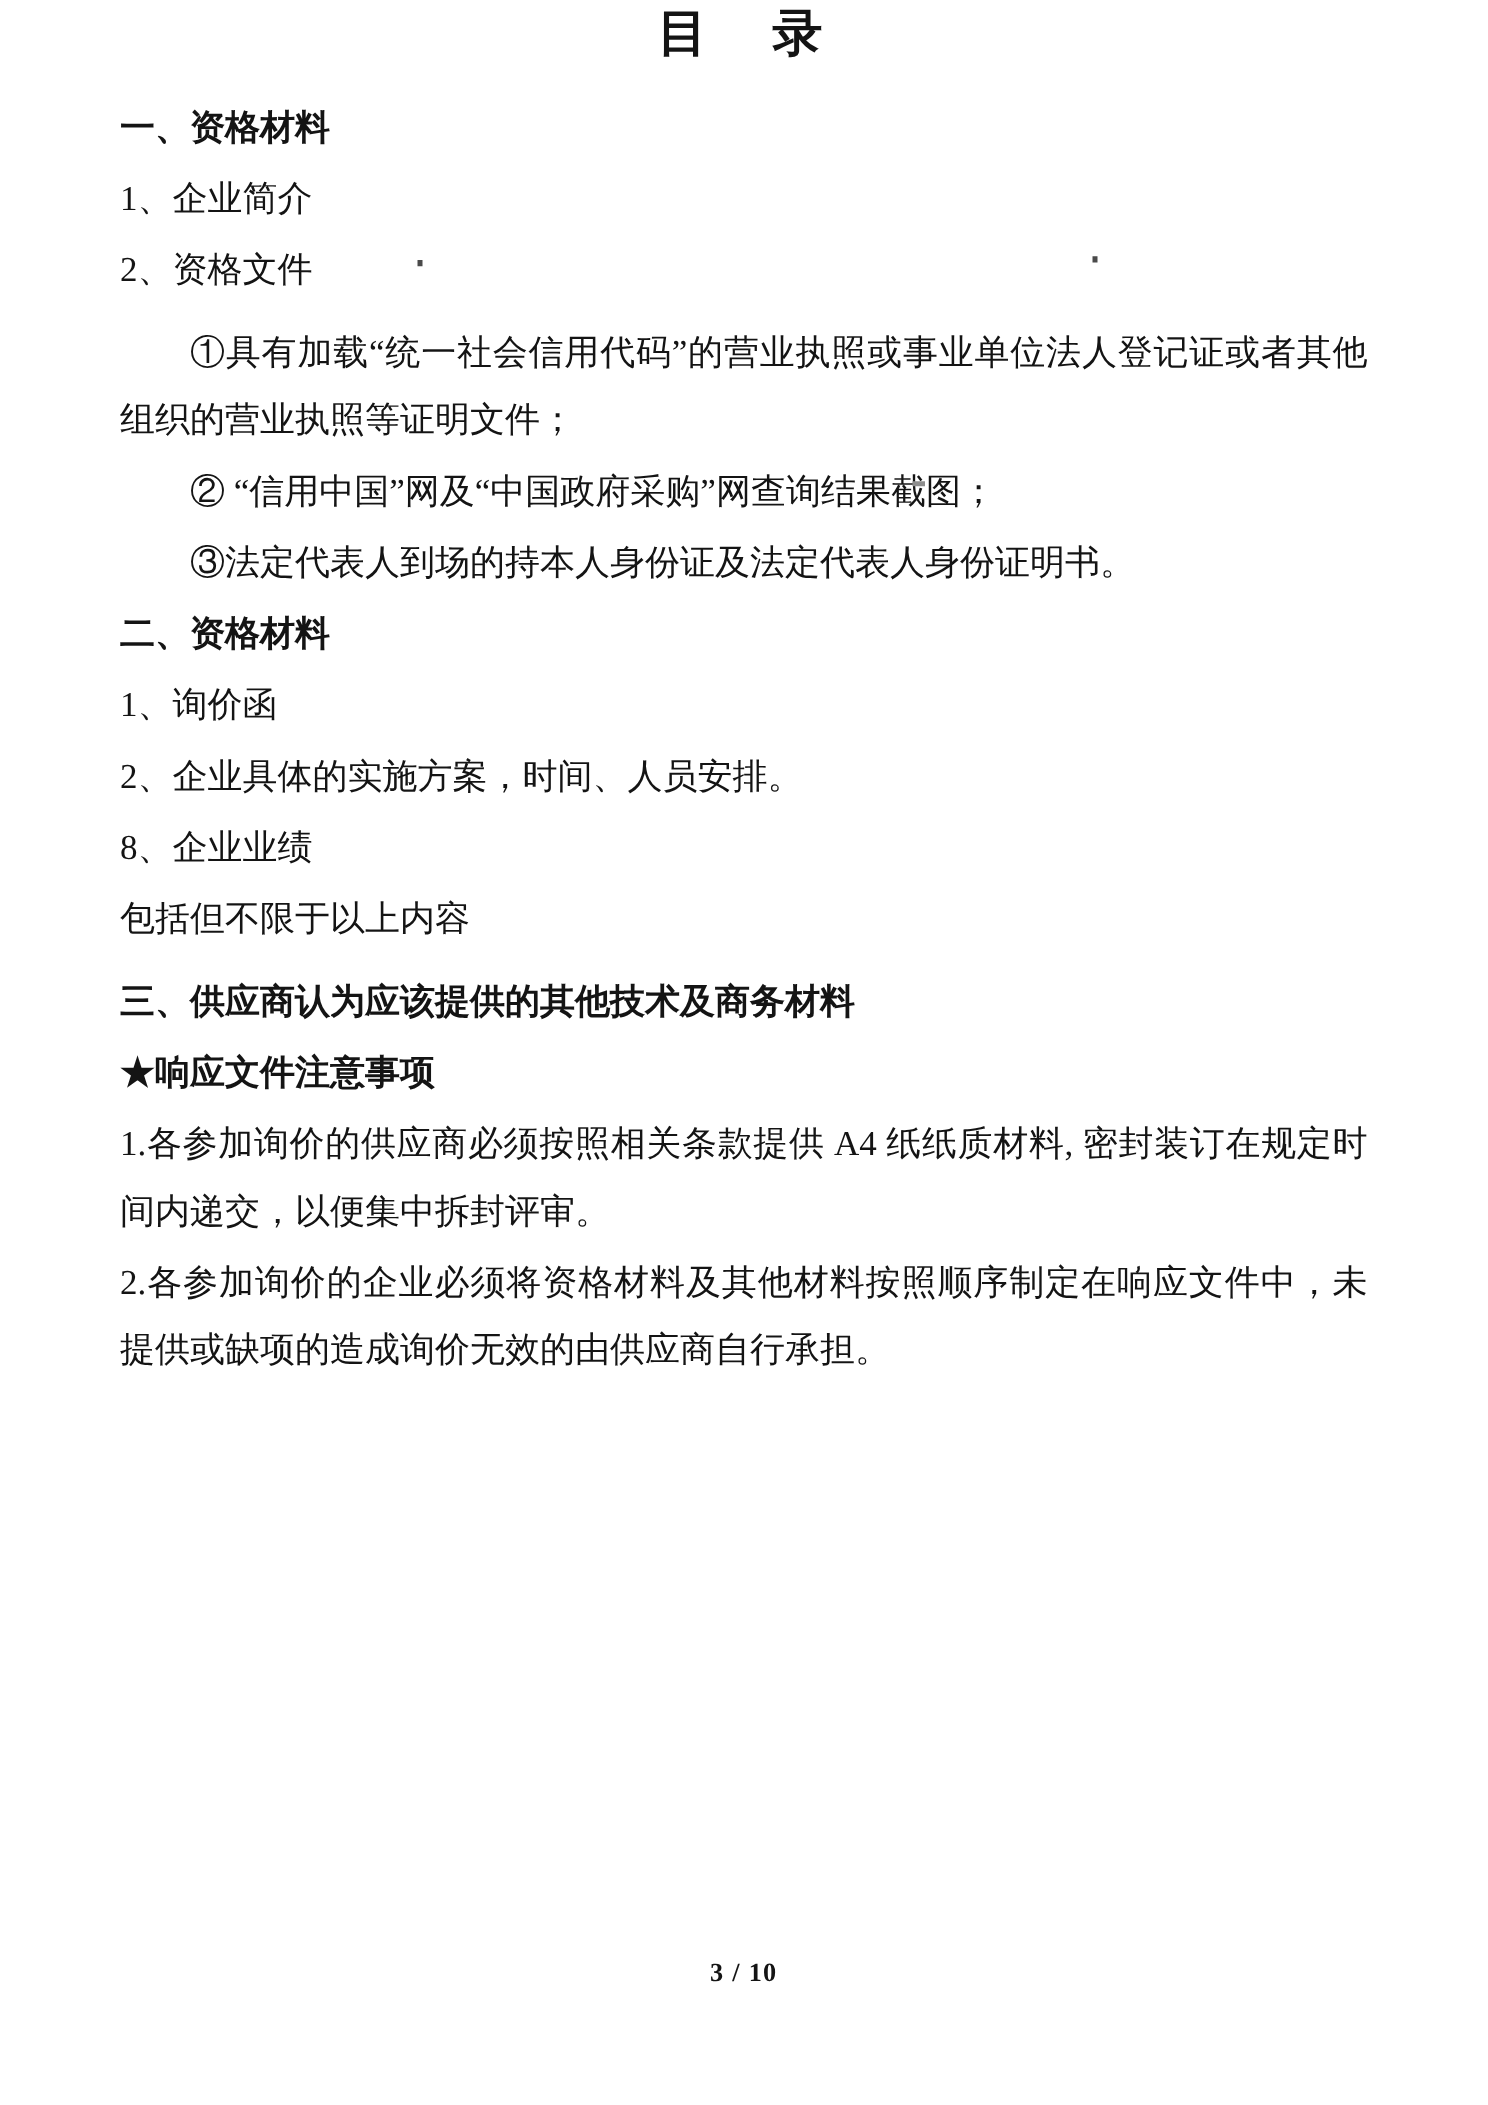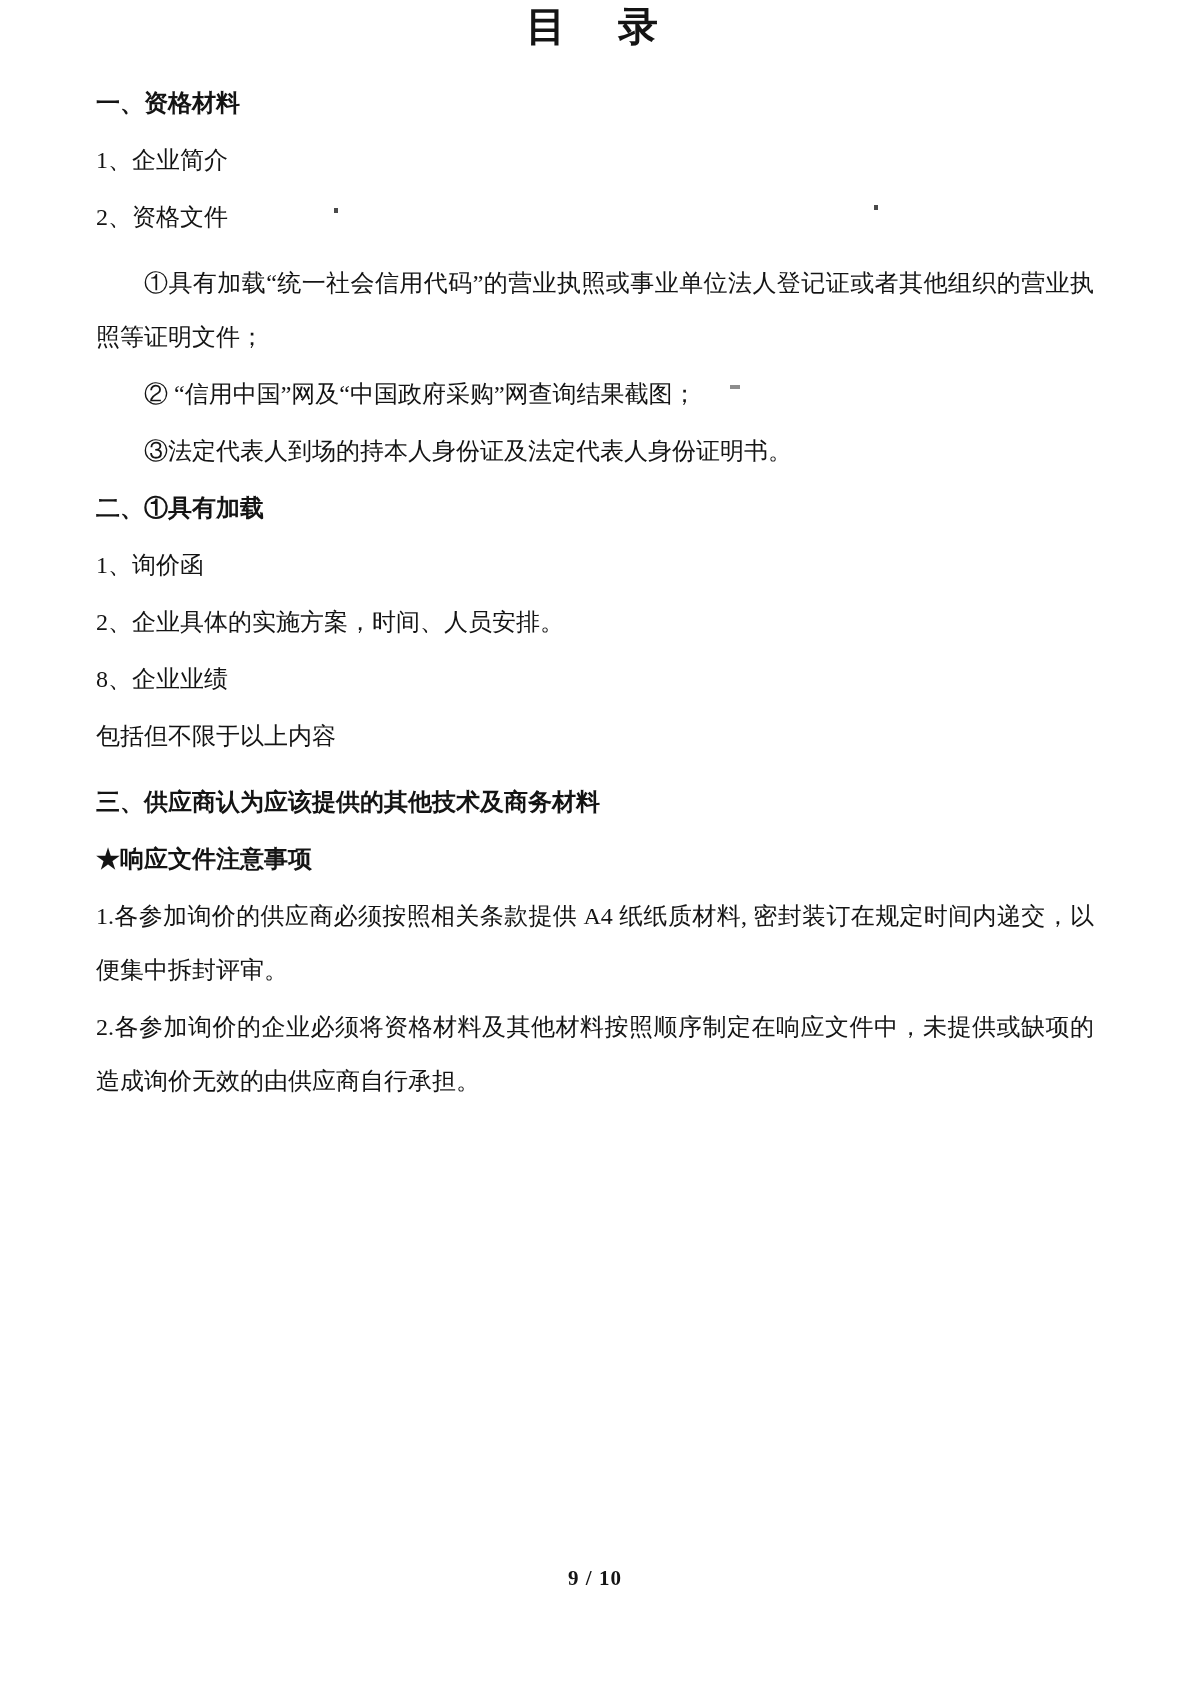--- a/index.html
+++ b/index.html
@@ -20,21 +20,21 @@
   }
   .doc-title {
     margin: 0;
     text-align: center;
     font-size: 40px;
     line-height: 54px;
     font-weight: bold;
     letter-spacing: 6px;
   }
   .block {
-    font-size: 24px;
+    font-size: 28px;
     line-height: 54px;
     margin: 0 0 3px 0;
     text-align: justify;
     text-justify: inter-ideograph;
   }
   .heading {
     font-weight: bold;
   }
   .indent {
     text-indent: 2em;
@@ -77,37 +77,37 @@
 
   <p class="block">2、资格文件</p>
 
   <p class="block indent mt">①具有加载“统一社会信用代码”的营业执照或事业单位法人登记证或者其他组织的营业执照等证明文件；</p>
 
   <p class="block indent">② “信用中国”网及“中国政府采购”网查询结果截图；</p>
 
 
   <p class="block indent">③法定代表人到场的持本人身份证及法定代表人身份证明书。</p>
 
-  <p class="block heading">二、①具有加载</p>
+  <p class="block heading">二、资格材料</p>
 
   <p class="block">1、询价函</p>
 
   <p class="block">2、企业具体的实施方案，时间、人员安排。</p>
 
   <p class="block">8、企业业绩</p>
 
   <p class="block">包括但不限于以上内容</p>
 
   <p class="block heading mt">三、供应商认为应该提供的其他技术及商务材料</p>
 
   <p class="block heading">★响应文件注意事项</p>
 
   <p class="block">1.各参加询价的供应商必须按照相关条款提供 A4 纸纸质材料, 密封装订在规定时间内递交，以便集中拆封评审。</p>
 
   <p class="block">2.各参加询价的企业必须将资格材料及其他材料按照顺序制定在响应文件中，未提供或缺项的造成询价无效的由供应商自行承担。</p>
 
 </div>
 
-<div class="page-footer">9 / 10</div>
+<div class="page-footer">3 / 10</div>
 
 <div class="artifact artifact-dot-1"></div>
 <div class="artifact artifact-dot-2"></div>
 <div class="artifact artifact-dash-1"></div>
 
 </body></html>

